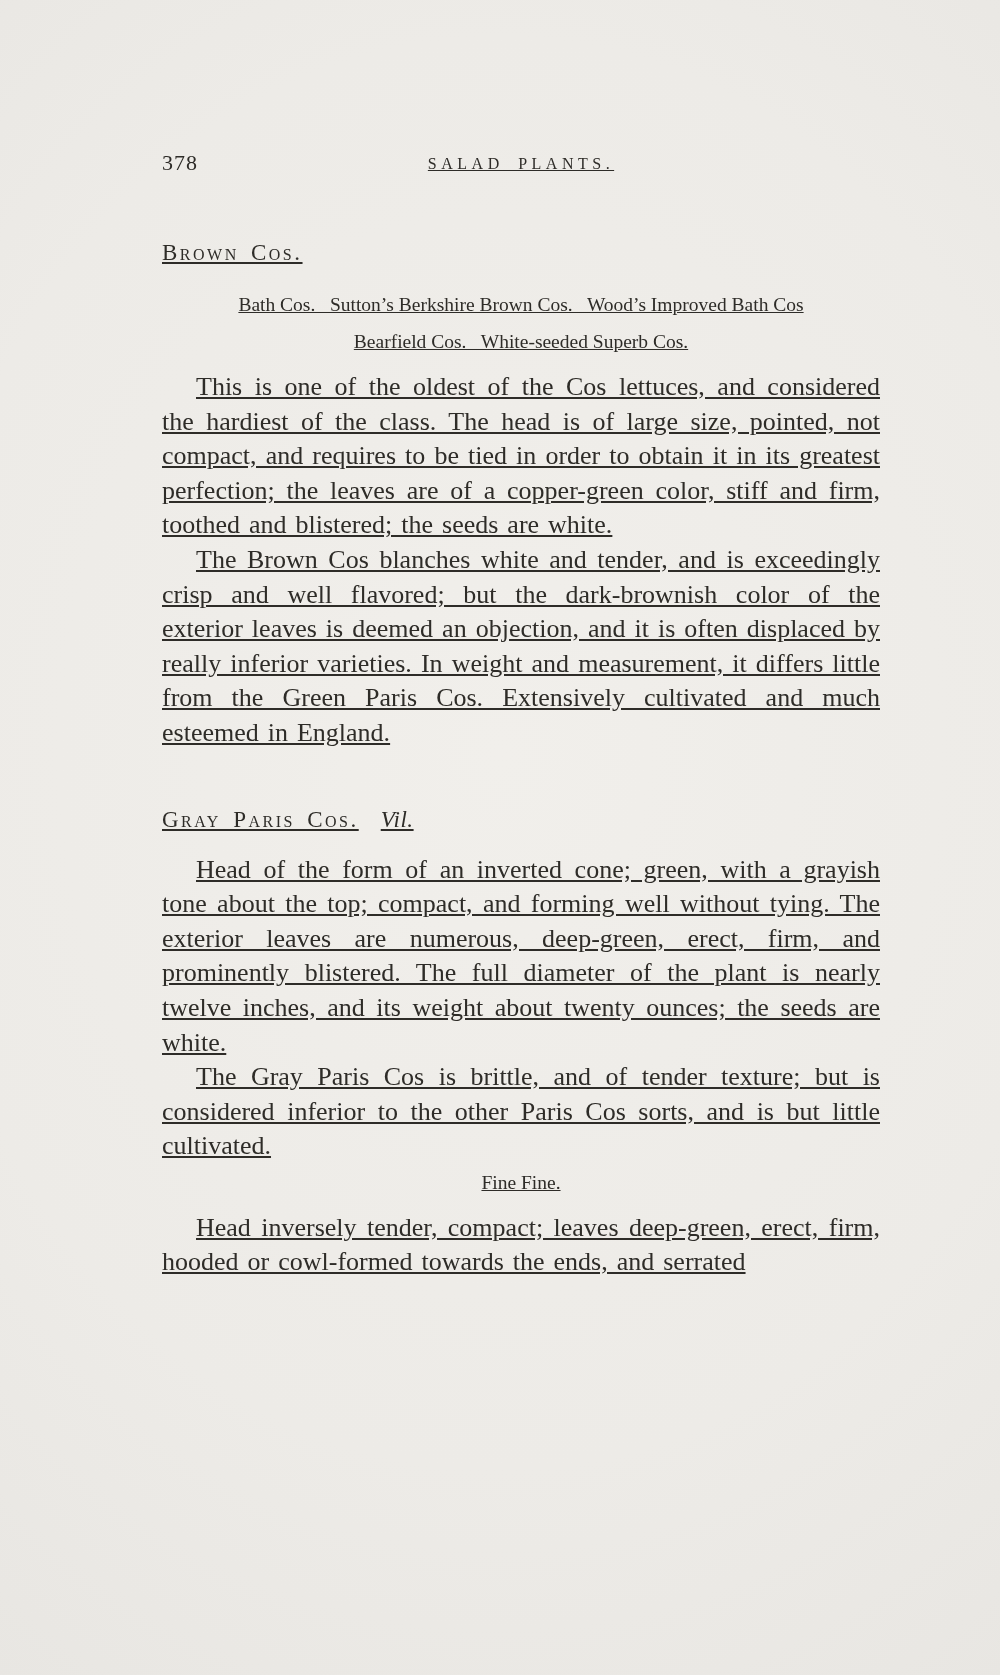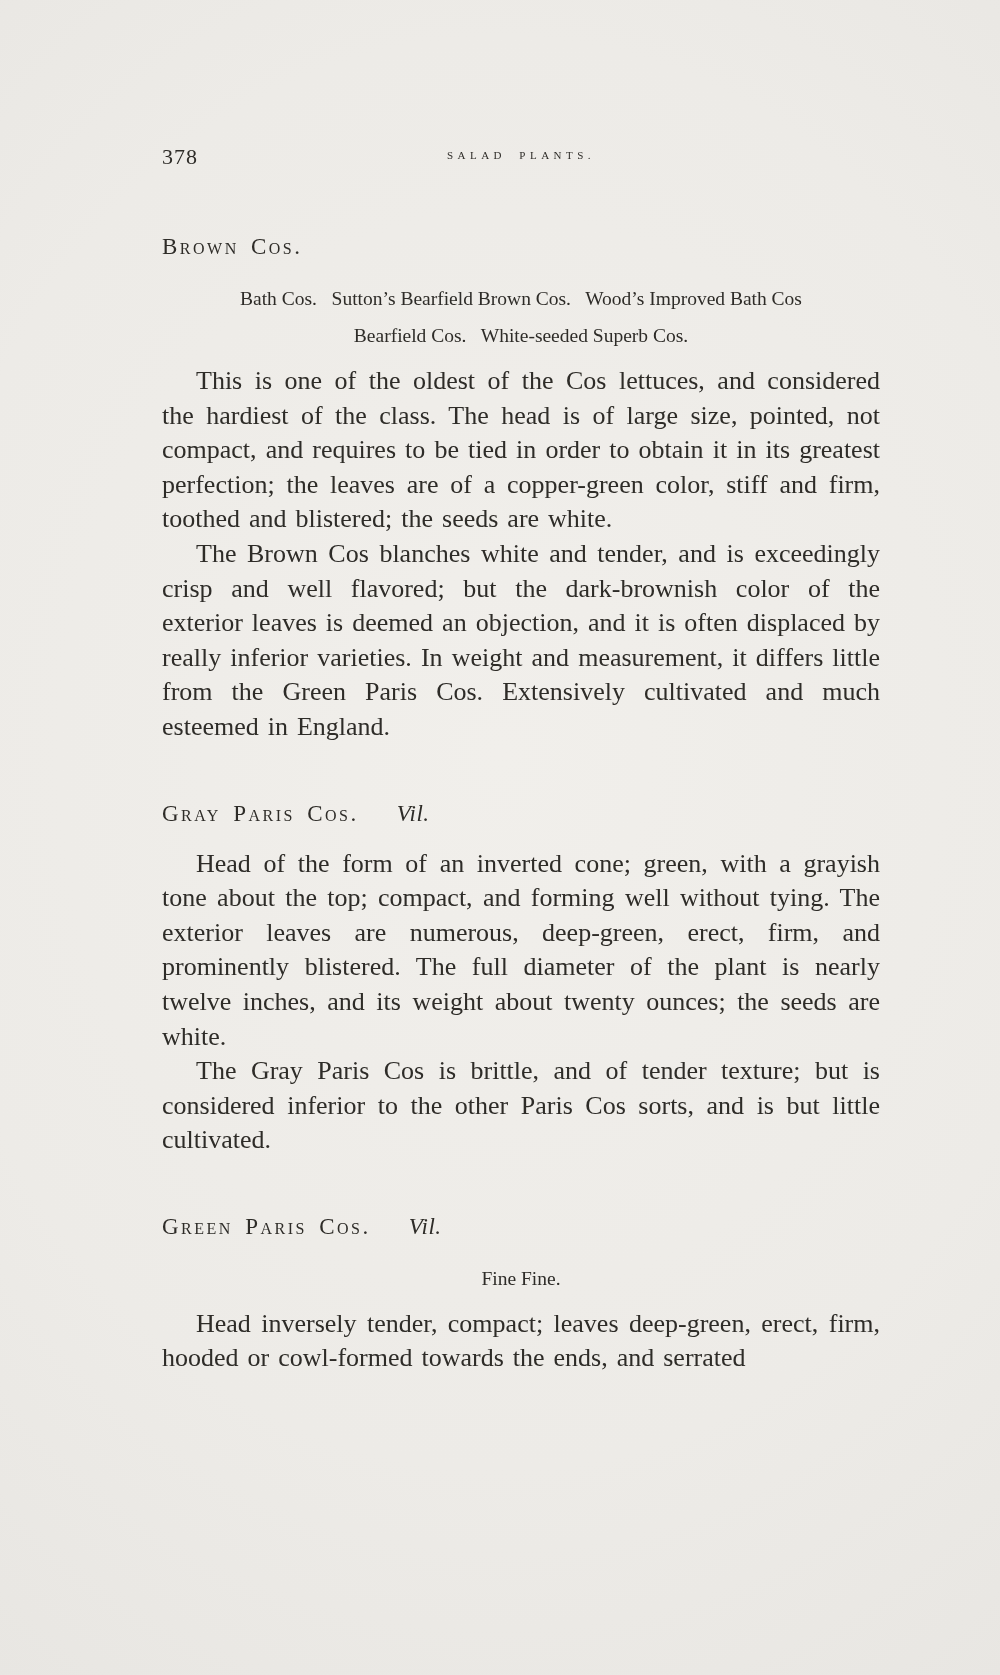--- a/index.html
+++ b/index.html
@@ -15,61 +15,62 @@
     font-family: "Liberation Serif", serif;
     color: #2e2c28;
     background:
       radial-gradient(ellipse 130% 95% at 50% 45%,
         #f1efeb 0%, #edebe7 45%, #e7e5e1 75%, #dedcd8 100%);
   }
 
   .page-inner {
     position: absolute;
     left: 162px;
-    top: 144px;
+    top: 150px;
     width: 718px;
+    text-decoration: underline;
   }
 
   .running-head {
     position: relative;
     height: 34px;
   }
 
   .page-number {
     position: absolute;
     left: 0;
     top: 0;
     font-size: 22px;
     letter-spacing: 1px;
   }
 
   .running-title {
     text-align: center;
-    font-size: 11px;
+    font-size: 16px;
     letter-spacing: 4.5px;
     padding-top: 5px;
     word-spacing: 6px;
   }
 
   .section-heading {
     text-align: left;
     font-variant: small-caps;
     font-weight: normal;
     font-size: 23px;
     letter-spacing: 2.5px;
     word-spacing: 4px;
     margin-top: 56px;
     margin-bottom: 20px;
   }
 
   .heading-suffix {
     font-variant: normal;
     font-style: italic;
     letter-spacing: 0.5px;
-    margin-left: 38px;
+    margin-left: 22px;
   }
 
   .synonyms {
     margin-bottom: 10px;
   }
 
   .synonym-line {
     text-align: center;
     font-size: 19.5px;
     line-height: 37px;
@@ -94,43 +95,40 @@
   <div class="running-head">
     <span class="page-number">378</span>
     <div class="running-title">SALAD PLANTS.</div>
   </div>
 
   <div class="section">
     <h2 class="section-heading">
       <span>Brown Cos.</span>
     </h2>
     <div class="synonyms">
-      <div class="synonym-line">Bath Cos.   Sutton’s Bearfield Brown Cos.   Wood’s Improved Bath Cos</div>
+      <div class="synonym-line">Bath Cos.   Sutton’s Berkshire Brown Cos.   Wood’s Improved Bath Cos</div>
       <div class="synonym-line">Bearfield Cos.   White-seeded Superb Cos.</div>
     </div>
     <div class="body-text">
       <p>This is one of the oldest of the Cos lettuces, and considered the hardiest of the class.  The head is of large size, pointed, not compact, and requires to be tied in order to obtain it in its greatest perfection; the leaves are of a copper-green color, stiff and firm, toothed and blistered; the seeds are white.</p>
       <p>The Brown Cos blanches white and tender, and is exceedingly crisp and well flavored; but the dark-brownish color of the exterior leaves is deemed an objection, and it is often displaced by really inferior varieties.  In weight and measurement, it differs little from the Green Paris Cos.  Extensively cultivated and much esteemed in England.</p>
     </div>
   </div>
 
   <div class="section">
     <h2 class="section-heading">
       <span>Gray Paris Cos.</span><span class="heading-suffix">Vil.</span>
     </h2>
     <div class="body-text">
       <p>Head of the form of an inverted cone; green, with a grayish tone about the top; compact, and forming well without tying.  The exterior leaves are numerous, deep-green, erect, firm, and prominently blistered.  The full diameter of the plant is nearly twelve inches, and its weight about twenty ounces; the seeds are white.</p>
       <p>The Gray Paris Cos is brittle, and of tender texture; but is considered inferior to the other Paris Cos sorts, and is but little cultivated.</p>
     </div>
   </div>
 
   <div class="section">
-    <h2 class="section-heading">
-      <span>Green Paris Cos.</span><span class="heading-suffix">Vil.</span>
-    </h2>
     <div class="synonyms">
       <div class="synonym-line">Fine Fine.</div>
     </div>
     <div class="body-text">
       <p>Head inversely tender, compact; leaves deep-green, erect, firm, hooded or cowl-formed towards the ends, and serrated</p>
     </div>
   </div>
 
 </div>
 

